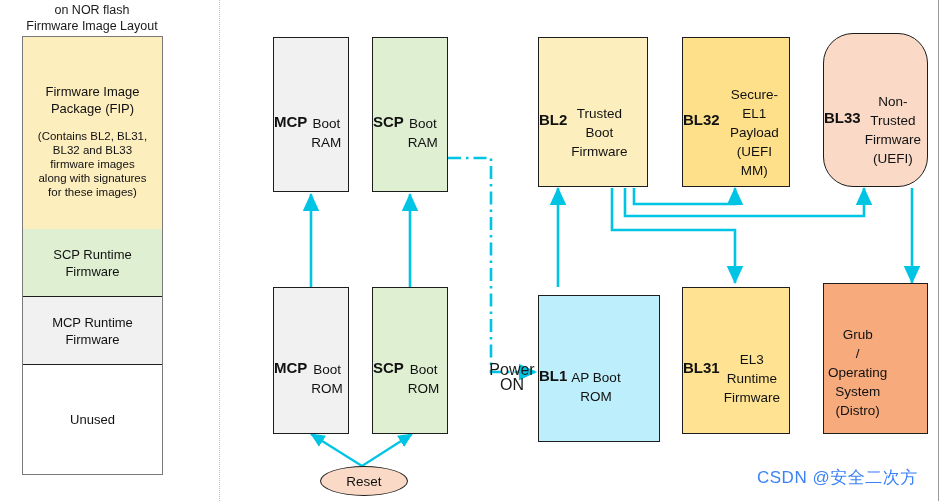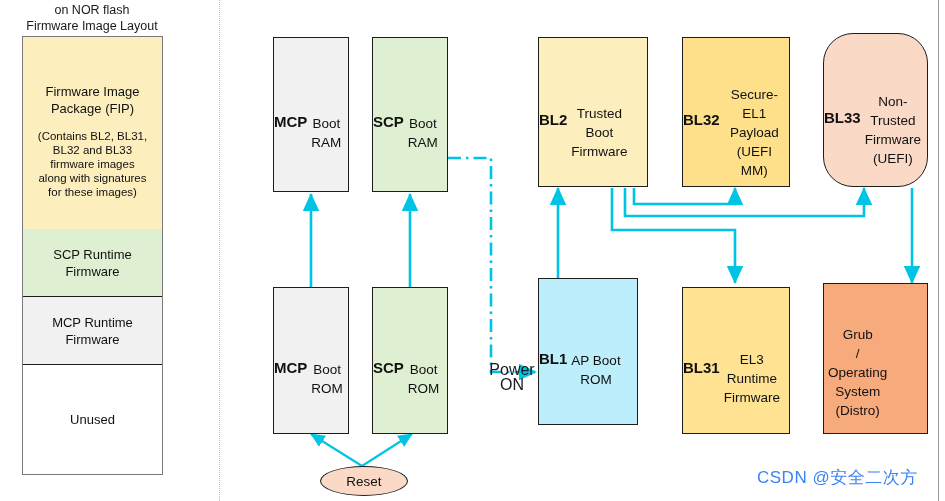--- a/index.html
+++ b/index.html
@@ -205,21 +205,21 @@
   <div class="node" style="left:273px; top:287px; width:76px; height:147px; background:#f1f1f1;">
     <div class="title">MCP</div>
     <div class="body">Boot<br>ROM</div>
   </div>
 
   <div class="node" style="left:372px; top:287px; width:76px; height:147px; background:#dff0d2;">
     <div class="title">SCP</div>
     <div class="body">Boot<br>ROM</div>
   </div>
 
-  <div class="node" style="left:538px; top:278px; width:100px; height:147px; background:#bdeefb;">
+  <div class="node" style="left:538px; top:295px; width:122px; height:147px; background:#bdeefb;">
     <div class="title">BL1</div>
     <div class="body">AP Boot<br>ROM</div>
   </div>
 
   <div class="node" style="left:682px; top:287px; width:108px; height:147px; background:#ffe392;">
     <div class="title">BL31</div>
     <div class="body">EL3<br>Runtime<br>Firmware</div>
   </div>
 
   <div class="node" style="left:823px; top:283px; width:105px; height:151px; background:#f7ab7d; padding-top:28px;">

